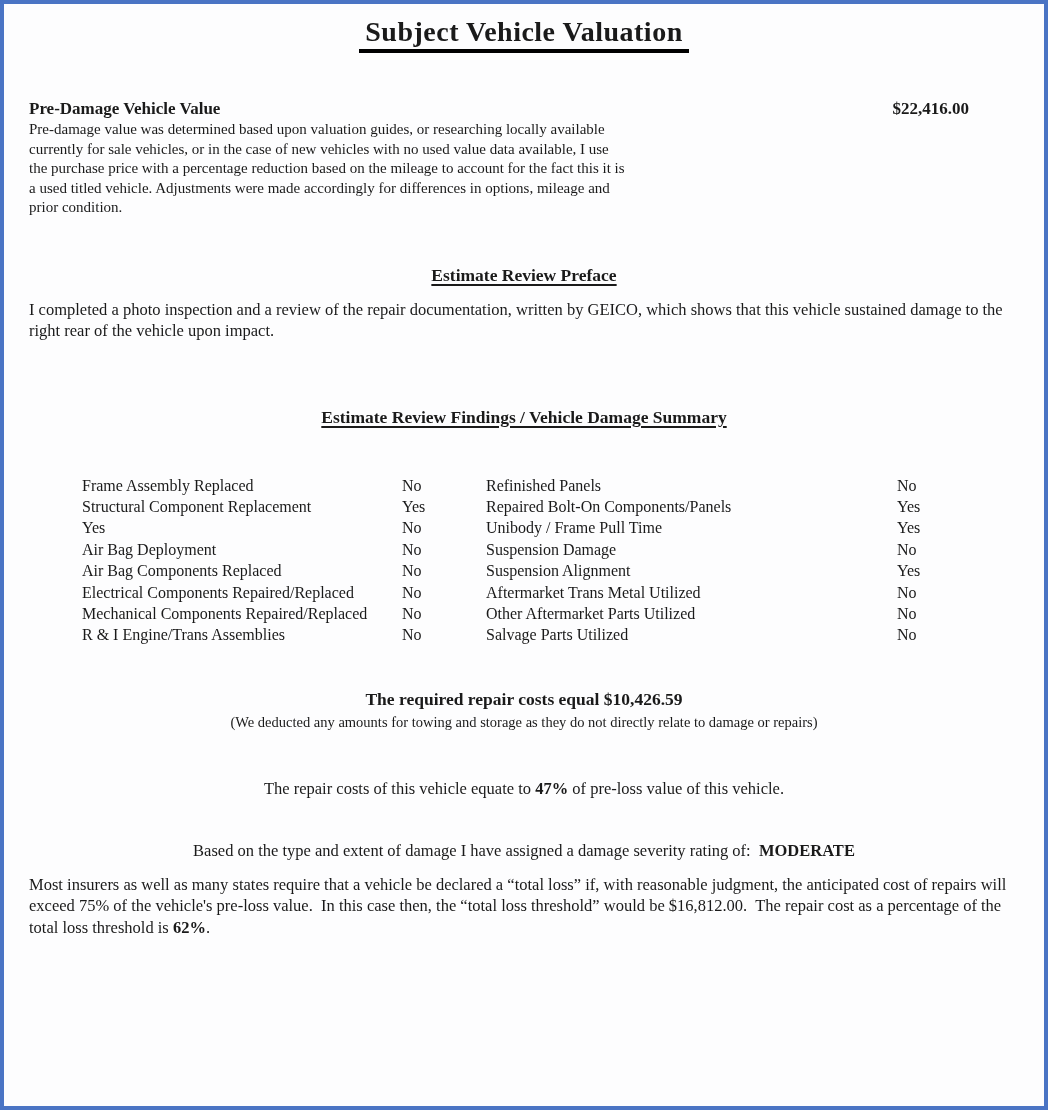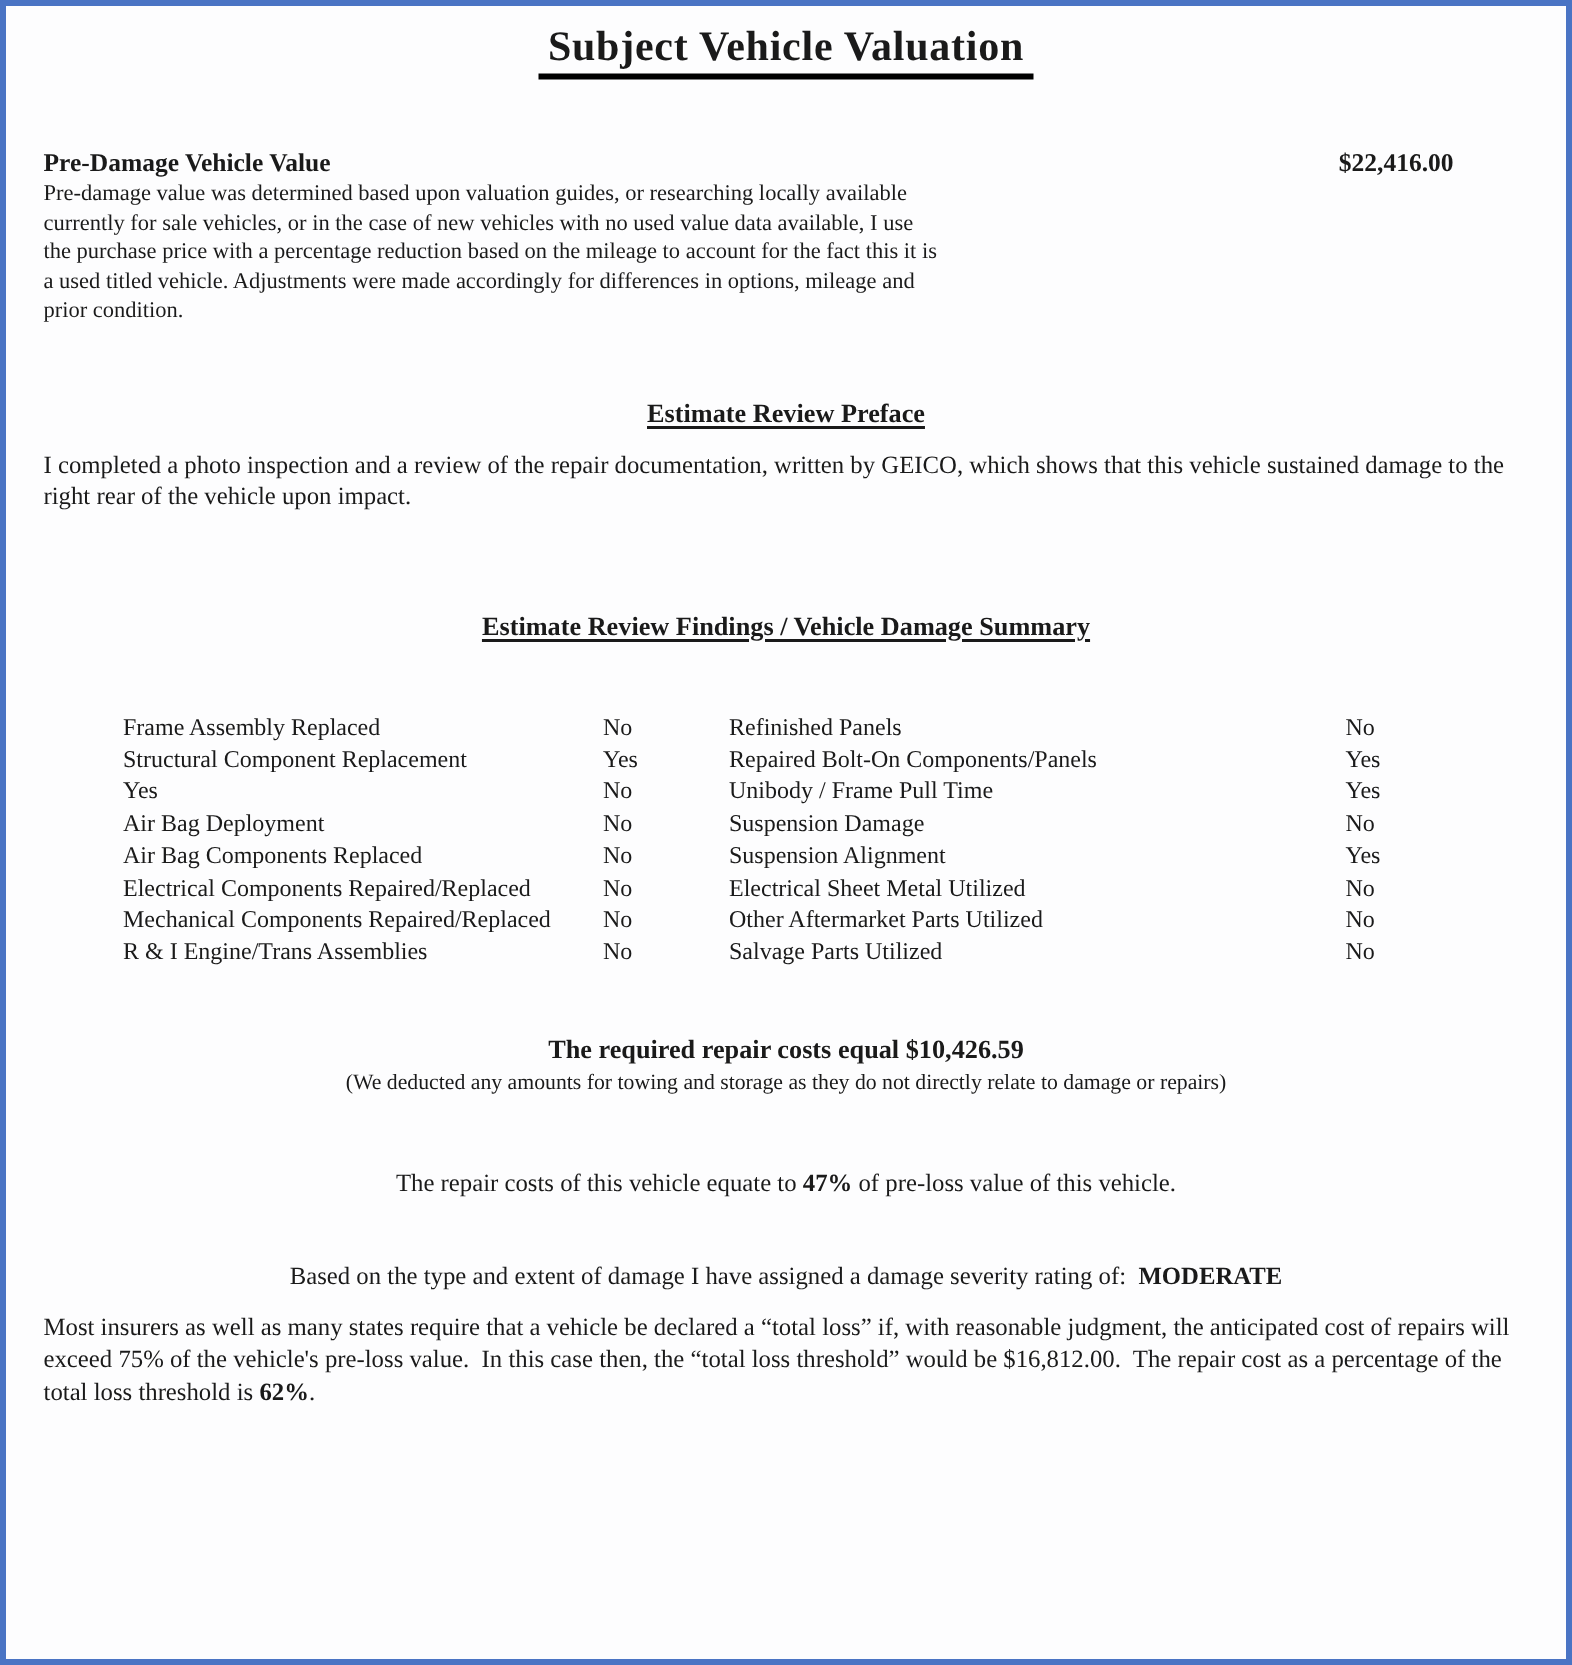--- a/index.html
+++ b/index.html
@@ -118,21 +118,21 @@
       <div>Air Bag Deployment</div>
       <div>No</div>
       <div>Suspension Damage</div>
       <div>No</div>
       <div>Air Bag Components Replaced</div>
       <div>No</div>
       <div>Suspension Alignment</div>
       <div>Yes</div>
       <div>Electrical Components Repaired/Replaced</div>
       <div>No</div>
-      <div>Electrical Sheet Metal Utilized</div>
+      <div>Aftermarket Trans Metal Utilized</div>
       <div>No</div>
       <div>Mechanical Components Repaired/Replaced</div>
       <div>No</div>
       <div>Other Aftermarket Parts Utilized</div>
       <div>No</div>
       <div>R &amp; I Engine/Trans Assemblies</div>
       <div>No</div>
       <div>Salvage Parts Utilized</div>
       <div>No</div>
       <div></div>

